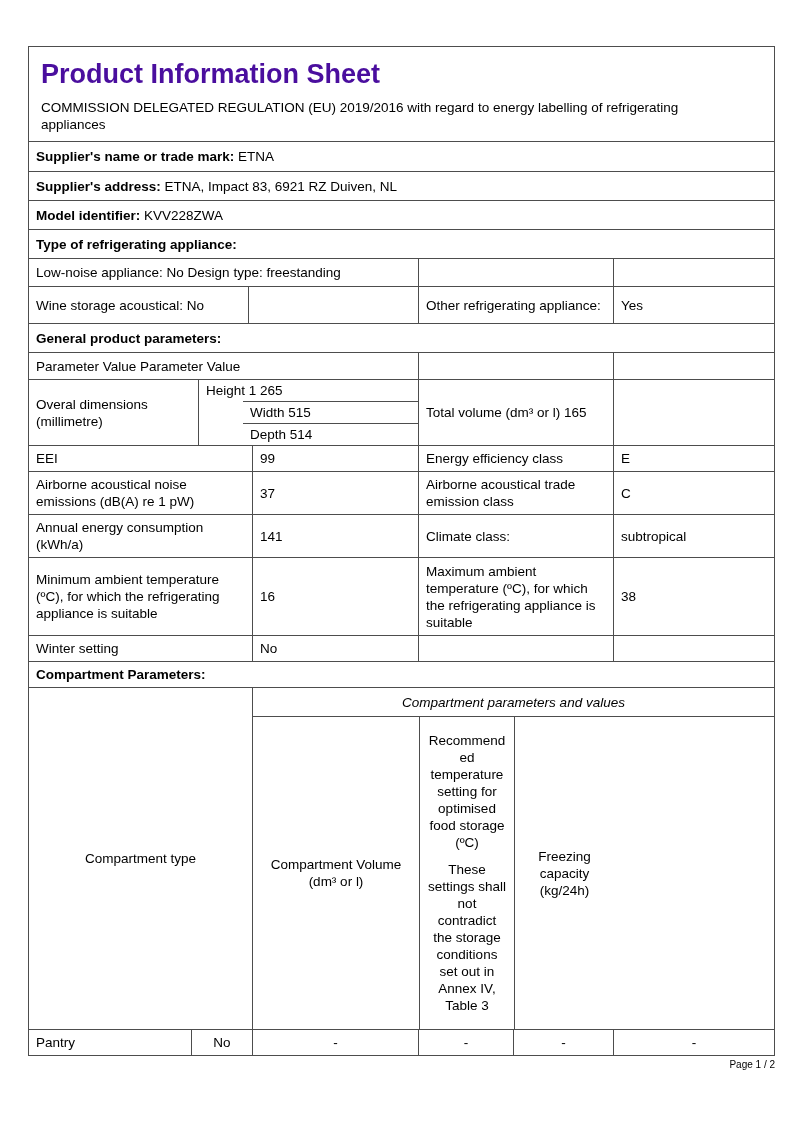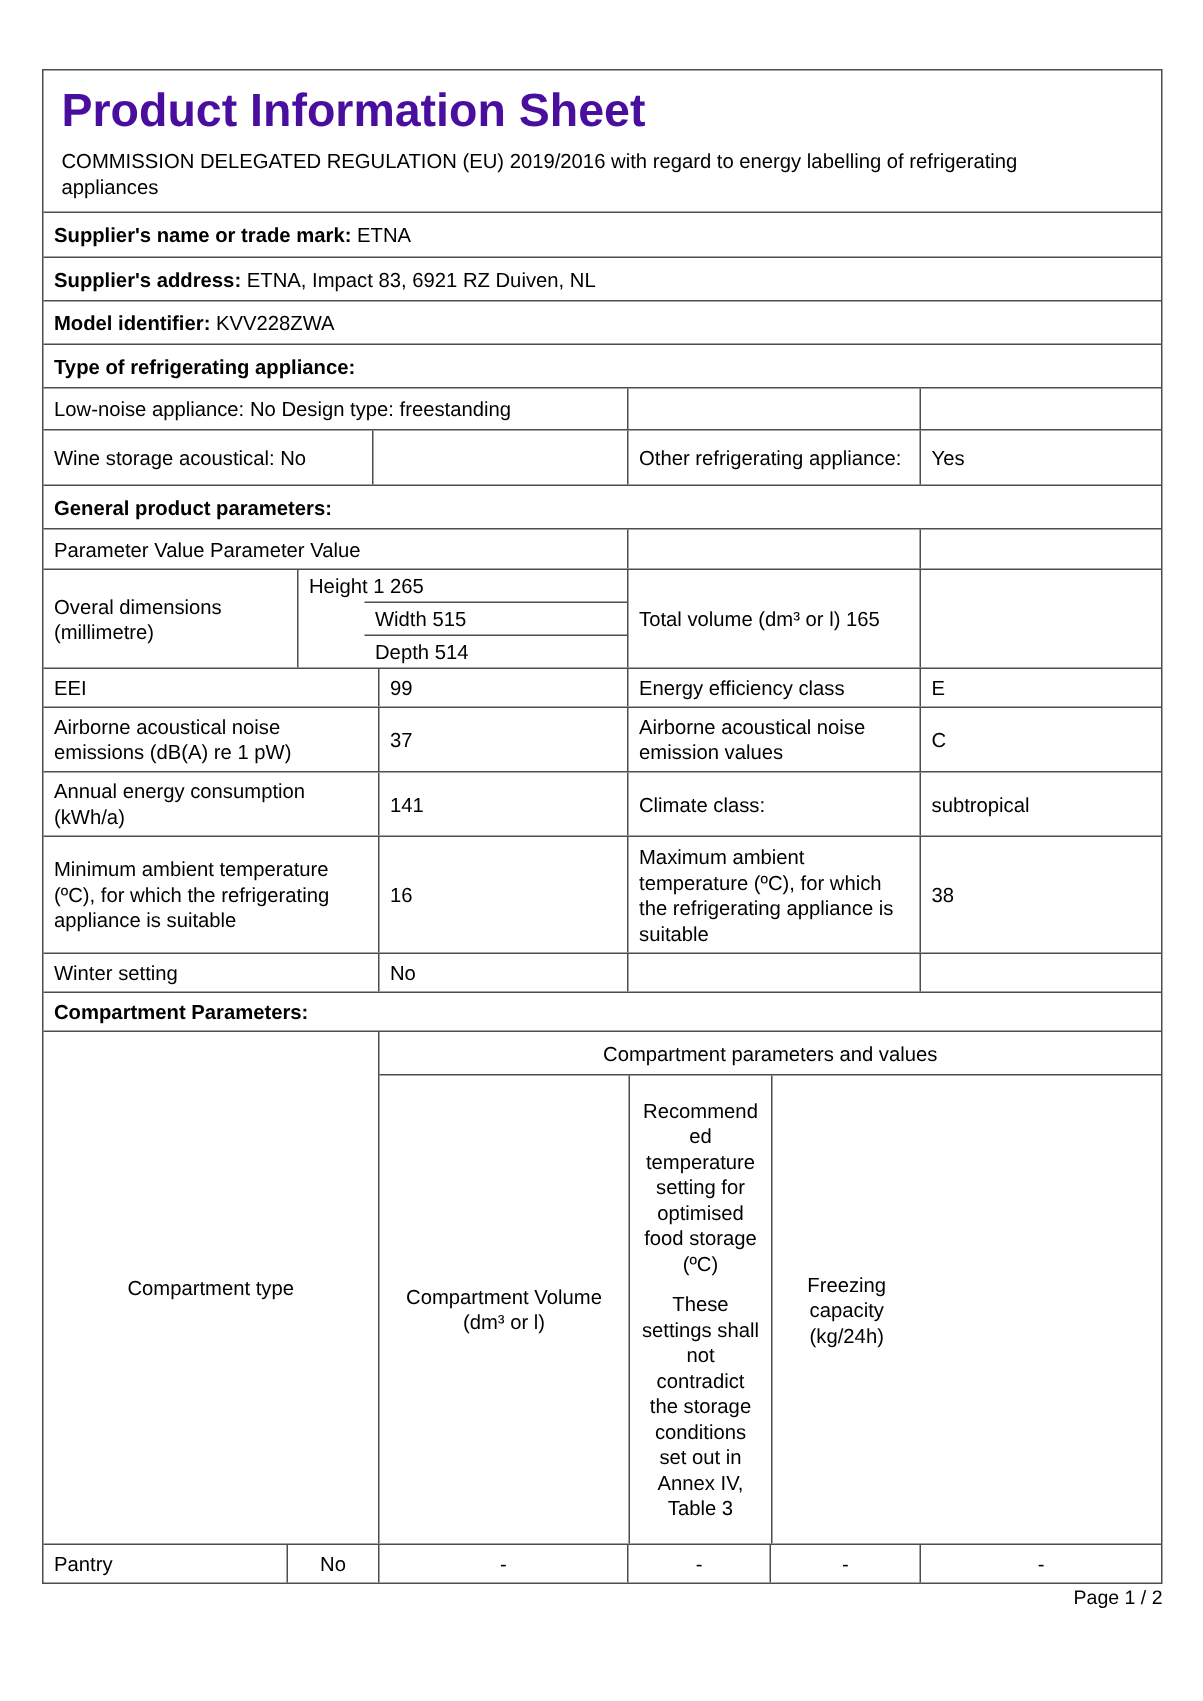--- a/index.html
+++ b/index.html
@@ -10,21 +10,21 @@
     font-family: "Liberation Sans", "DejaVu Sans", sans-serif;
     font-size: 13.5px; line-height: 17px; color: #000;
     position: relative;
   }
   .sheet {
     position: absolute; left: 28px; top: 46px; width: 747px;
     border: 1px solid #4d4d4d;
     background: #fff;
   }
   .hdr { padding: 10px 12px 8px 12px; }
-  .title { font-size: 31px; line-height: 34px; font-weight: bold; color: #4a0e9e; margin: 0; letter-spacing: 0; }
+  .title { font-size: 27px; line-height: 34px; font-weight: bold; color: #4a0e9e; margin: 0; letter-spacing: 0; }
   .subtitle { margin: 8px 0 0 0; max-width: 700px; }
 
   .r { display: flex; align-items: stretch; border-top: 1px solid #4d4d4d; }
   .c { padding: 4px 7px; display: flex; flex-direction: column; justify-content: center; }
   .c + .c { border-left: 1px solid #4d4d4d; }
   .last { flex: 1; min-width: 0; }
   .b { font-weight: bold; }
   .center { text-align: center; }
   .justify { text-align: justify; }
 
@@ -34,29 +34,29 @@
 
   .h23{min-height:23px}.h24{min-height:24px}.h25{min-height:25px}.h27{min-height:27px}
   .h28{min-height:28px}.h29{min-height:29px}.h30{min-height:30px}.h37{min-height:37px}
   .h43{min-height:43px}.h66{min-height:66px}.h78{min-height:78px}
 
   .dimcol { padding: 0; justify-content: center; }
   .dimrow { min-height: 21px; padding: 2px 7px; display: flex; align-items: center; }
   .dimrow + .dimrow { border-top: 1px solid #4d4d4d; margin-left: 44px; }
 
   .ctright { flex: 1; min-width: 0; display: flex; flex-direction: column; border-left: 1px solid #4d4d4d; }
-  .ct-title { min-height: 28px; }
+  .ct-title { min-height: 28px; font-style: italic; }
   .ct-heads { display: flex; border-top: 1px solid #4d4d4d; flex: 1; }
   .ct-heads .c { min-height: 312px; align-items: center; }
   .temps { overflow-wrap: anywhere; }
   .temp-note { margin-top: 10px; }
 
   .footer {
     position: absolute; left: 28px; top: 1058px; width: 747px;
-    text-align: right; font-size: 13px; line-height: 13px; color: #000;
+    text-align: right; font-size: 10px; line-height: 13px; color: #000;
   }
 </style>
 </head>
 <body>
 
 <div class="sheet">
 
   <div class="hdr">
     <h1 class="title">Product Information Sheet</h1>
     <p class="subtitle">COMMISSION DELEGATED REGULATION (EU) 2019/2016 with regard to energy labelling of refrigerating appliances</p>
@@ -131,21 +131,21 @@
   <div class="r h23">
     <div class="c w223">EEI</div>
     <div class="c w166">99</div>
     <div class="c w195">Energy efficiency class</div>
     <div class="c last">E</div>
   </div>
 
   <div class="r h43">
     <div class="c w223">Airborne acoustical noise emissions (dB(A) re 1 pW)</div>
     <div class="c w166">37</div>
-    <div class="c w195">Airborne acoustical noise emission values</div>
+    <div class="c w195">Airborne acoustical trade emission class</div>
     <div class="c last">C</div>
   </div>
 
   <div class="r h43">
     <div class="c w223">Annual energy consumption (kWh/a)</div>
     <div class="c w166">141</div>
     <div class="c w195">Climate class:</div>
     <div class="c last">subtropical</div>
   </div>
 

